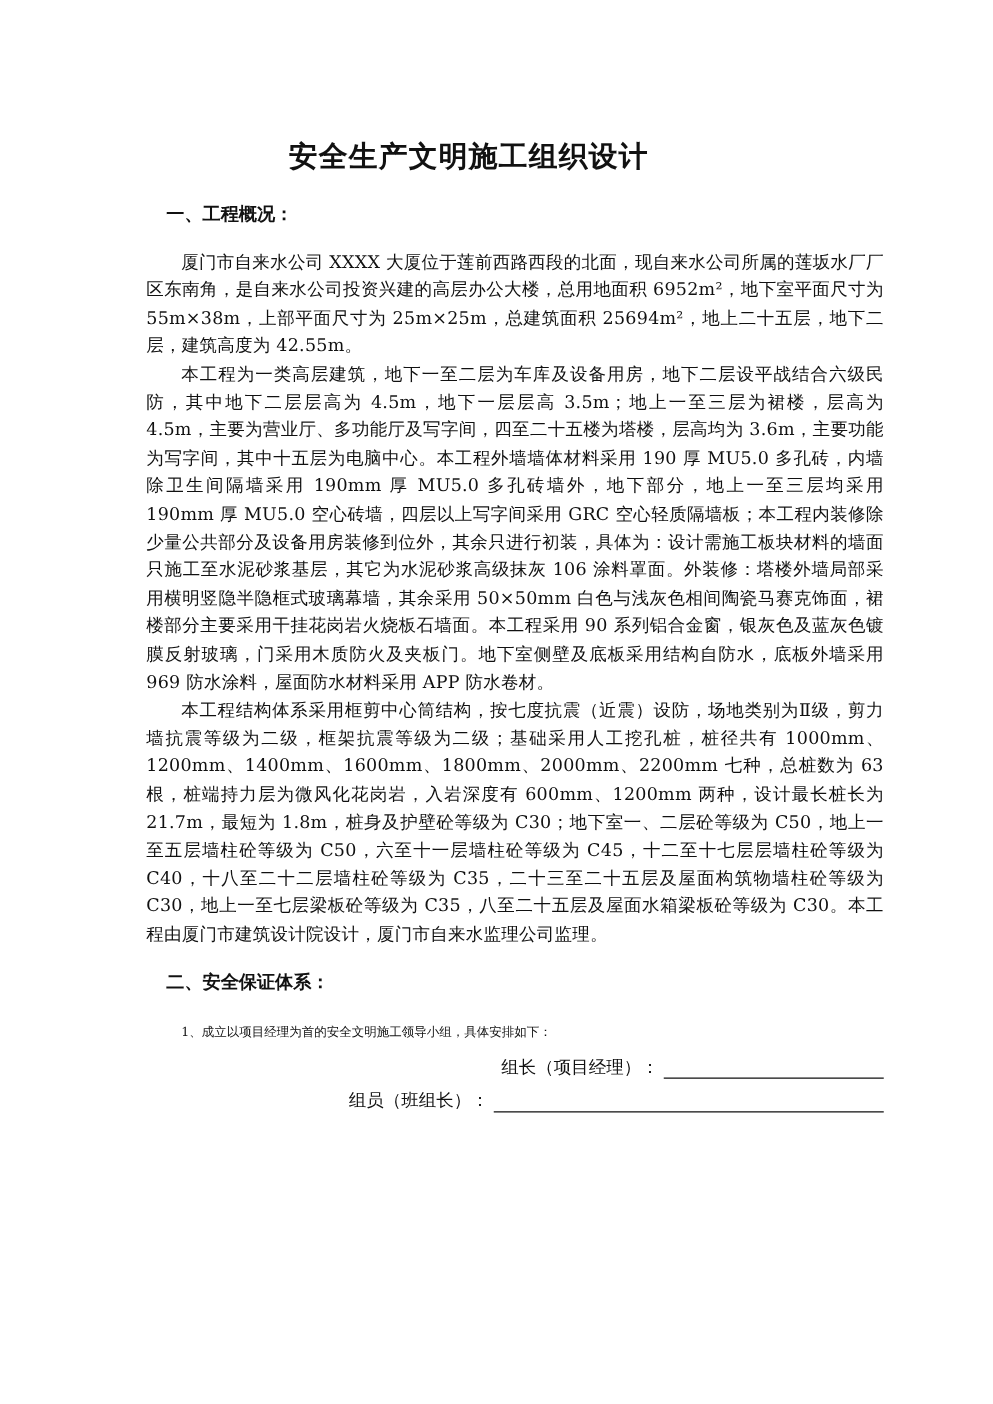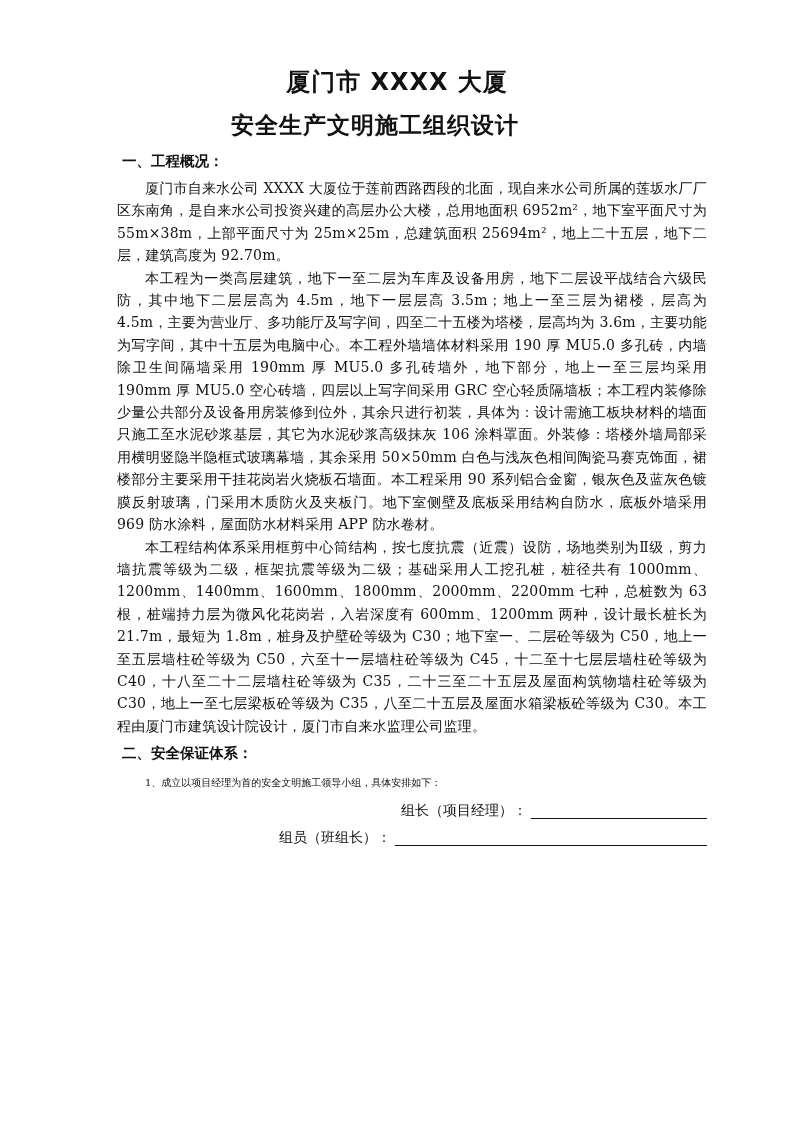--- a/index.html
+++ b/index.html
@@ -4,36 +4,35 @@
 <style>
   html, body { margin: 0; padding: 0; background: #ffffff; }
   body { width: 794px; height: 1123px; position: relative; overflow: hidden;
          font-family: "DejaVu Serif", "Liberation Serif", serif; color: #111; }
   .page { position: absolute; left: 0; top: 0; width: 794px; height: 1123px; background: #fff; }
   .title1 { position: absolute; top: 66px; left: 0; width: 794px; text-align: center;
             font-family: "DejaVu Sans", "Liberation Sans", sans-serif; font-weight: bold; font-size: 24px; letter-spacing: 1px; }
   .title2 { position: absolute; top: 110px; left: 0; width: 750px; text-align: center;
             font-family: "DejaVu Sans", "Liberation Sans", sans-serif; font-weight: bold; font-size: 23px; letter-spacing: 1px; }
   .body { position: absolute; left: 117px; top: 145px; width: 590px; }
-  .h { font-family: "DejaVu Sans", "Liberation Sans", sans-serif; font-weight: bold; font-size: 14.5px; line-height: 22px; margin: 5px; }
+  .h { font-family: "DejaVu Sans", "Liberation Sans", sans-serif; font-weight: bold; font-size: 14.5px; line-height: 22px; margin: 16px; }
   p.para { margin: 0; font-size: 14px; line-height: 22.4px; text-indent: 28px; text-align: justify; letter-spacing: 0.2px; }
   .item { margin: 0; font-size: 10px; line-height: 28px; padding-left: 28px; }
   .field { margin: 0; font-size: 14px; line-height: 27px; padding-left: 28px; display: flex; align-items: flex-end; justify-content: flex-end; }
   .blank { display: inline-block; border-bottom: 1px solid #111; height: 18px; margin-left: 4px; margin-bottom: 5px; }
 </style>
 </head>
 <body>
 
 <div class="page">
-  <div class="title1">厦门市 XXXX 大厦</div>
   <div class="title2">安全生产文明施工组织设计</div>
 
   <div class="body">
     <div class="h">一、工程概况：</div>
-    <p class="para">厦门市自来水公司 XXXX 大厦位于莲前西路西段的北面，现自来水公司所属的莲坂水厂厂区东南角，是自来水公司投资兴建的高层办公大楼，总用地面积 6952m²，地下室平面尺寸为 55m×38m，上部平面尺寸为 25m×25m，总建筑面积 25694m²，地上二十五层，地下二层，建筑高度为 92.70m。</p>
+    <p class="para">厦门市自来水公司 XXXX 大厦位于莲前西路西段的北面，现自来水公司所属的莲坂水厂厂区东南角，是自来水公司投资兴建的高层办公大楼，总用地面积 6952m²，地下室平面尺寸为 55m×38m，上部平面尺寸为 25m×25m，总建筑面积 25694m²，地上二十五层，地下二层，建筑高度为 42.55m。</p>
     <p class="para">本工程为一类高层建筑，地下一至二层为车库及设备用房，地下二层设平战结合六级民防，其中地下二层层高为 4.5m，地下一层层高 3.5m；地上一至三层为裙楼，层高为 4.5m，主要为营业厅、多功能厅及写字间，四至二十五楼为塔楼，层高均为 3.6m，主要功能为写字间，其中十五层为电脑中心。本工程外墙墙体材料采用 190 厚 MU5.0 多孔砖，内墙除卫生间隔墙采用 190mm 厚 MU5.0 多孔砖墙外，地下部分，地上一至三层均采用 190mm 厚 MU5.0 空心砖墙，四层以上写字间采用 GRC 空心轻质隔墙板；本工程内装修除少量公共部分及设备用房装修到位外，其余只进行初装，具体为：设计需施工板块材料的墙面只施工至水泥砂浆基层，其它为水泥砂浆高级抹灰 106 涂料罩面。外装修：塔楼外墙局部采用横明竖隐半隐框式玻璃幕墙，其余采用 50×50mm 白色与浅灰色相间陶瓷马赛克饰面，裙楼部分主要采用干挂花岗岩火烧板石墙面。本工程采用 90 系列铝合金窗，银灰色及蓝灰色镀膜反射玻璃，门采用木质防火及夹板门。地下室侧壁及底板采用结构自防水，底板外墙采用 969 防水涂料，屋面防水材料采用 APP 防水卷材。</p>
     <p class="para">本工程结构体系采用框剪中心筒结构，按七度抗震（近震）设防，场地类别为Ⅱ级，剪力墙抗震等级为二级，框架抗震等级为二级；基础采用人工挖孔桩，桩径共有 1000mm、1200mm、1400mm、1600mm、1800mm、2000mm、2200mm 七种，总桩数为 63 根，桩端持力层为微风化花岗岩，入岩深度有 600mm、1200mm 两种，设计最长桩长为 21.7m，最短为 1.8m，桩身及护壁砼等级为 C30；地下室一、二层砼等级为 C50，地上一至五层墙柱砼等级为 C50，六至十一层墙柱砼等级为 C45，十二至十七层层墙柱砼等级为 C40，十八至二十二层墙柱砼等级为 C35，二十三至二十五层及屋面构筑物墙柱砼等级为 C30，地上一至七层梁板砼等级为 C35，八至二十五层及屋面水箱梁板砼等级为 C30。本工程由厦门市建筑设计院设计，厦门市自来水监理公司监理。</p>
 
     <div class="h">二、安全保证体系：</div>
     <p class="item">1、成立以项目经理为首的安全文明施工领导小组，具体安排如下：</p>
 
     <div class="field">
       <span>组长（项目经理）：</span>
       <span class="blank" style="width:176px"></span>
     </div>

